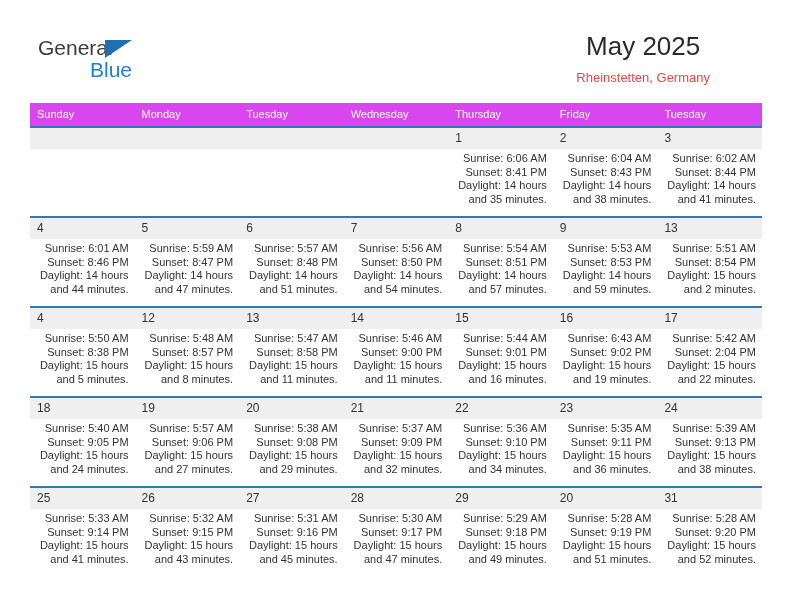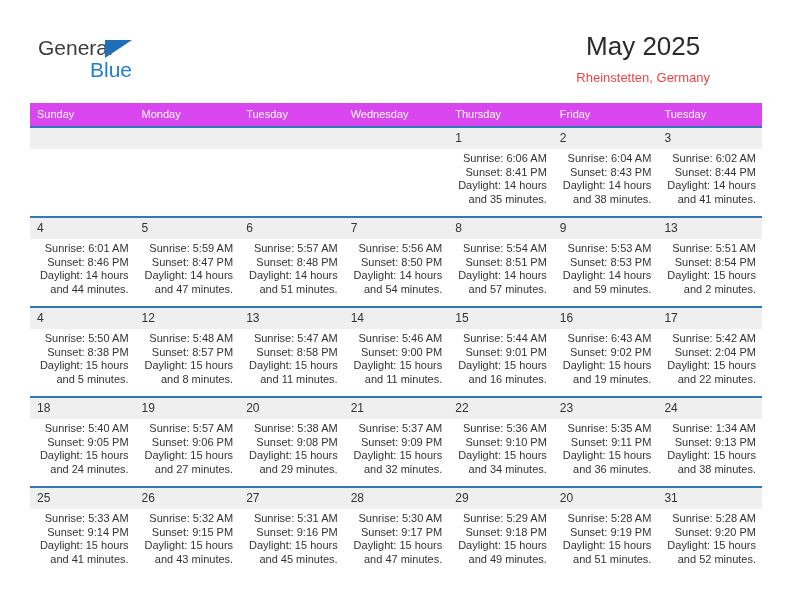--- a/index.html
+++ b/index.html
@@ -391,21 +391,21 @@
             <div class="info">
               <div>Sunrise: 5:35 AM</div>
               <div>Sunset: 9:11 PM</div>
               <div>Daylight: 15 hours</div>
               <div>and 36 minutes.</div>
             </div>
           </td>
           <td>
             <span class="daynum">24</span>
             <div class="info">
-              <div>Sunrise: 1:34 AM</div>
+              <div>Sunrise: 5:39 AM</div>
               <div>Sunset: 9:13 PM</div>
               <div>Daylight: 15 hours</div>
               <div>and 38 minutes.</div>
             </div>
           </td>
         </tr>
         <tr class="week-row">
           <td>
             <span class="daynum">25</span>
             <div class="info">

